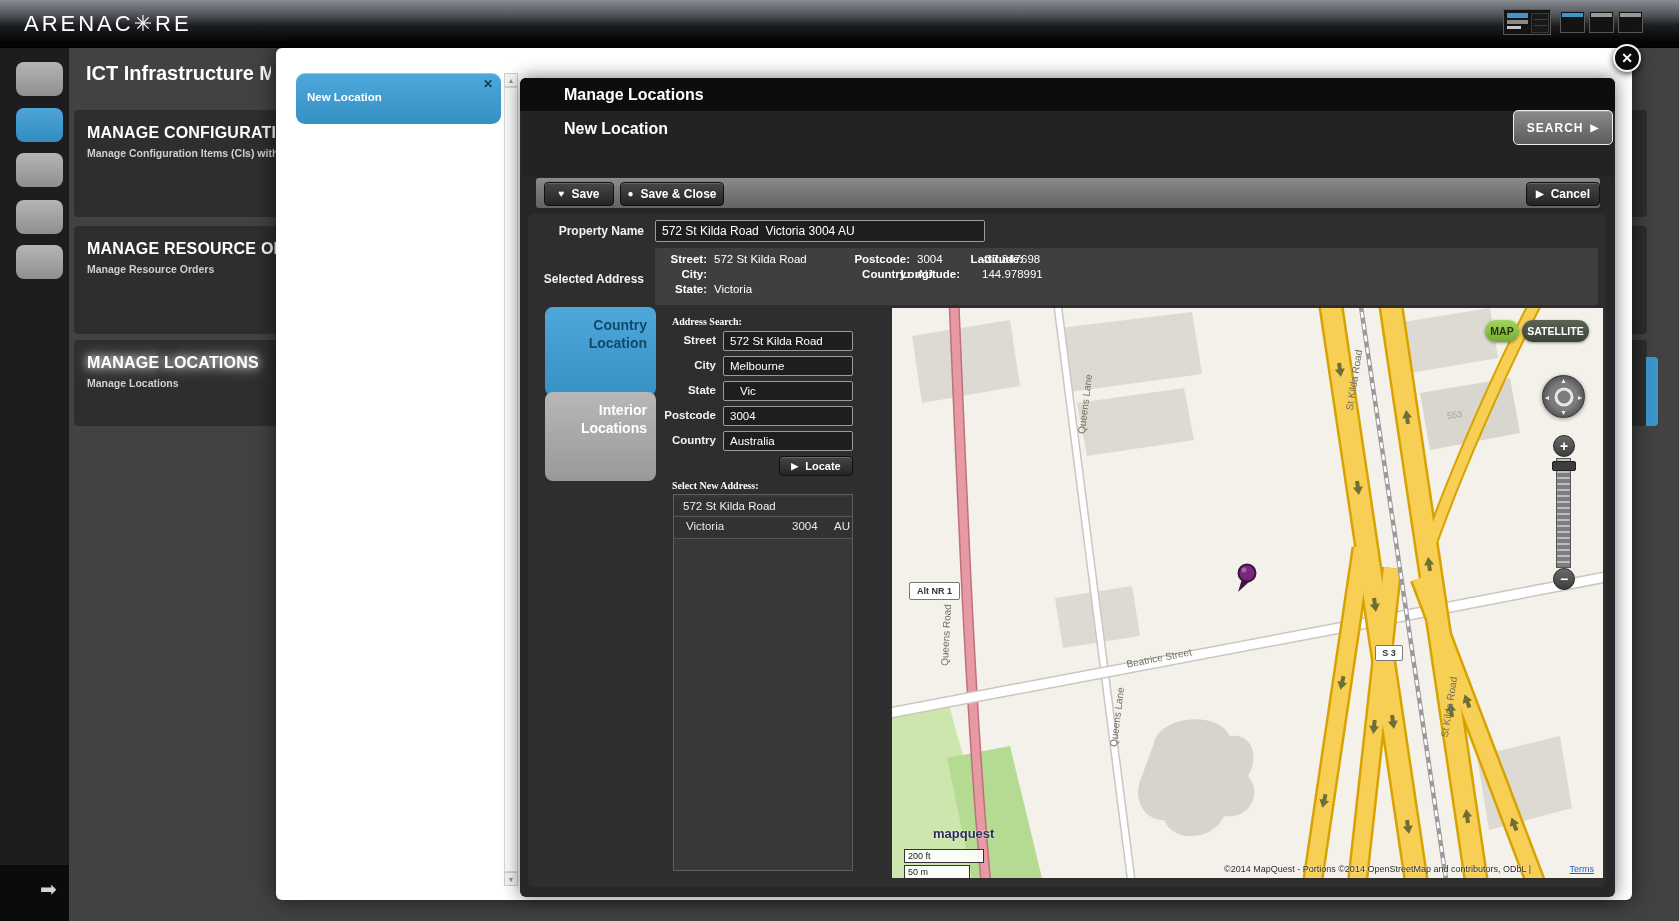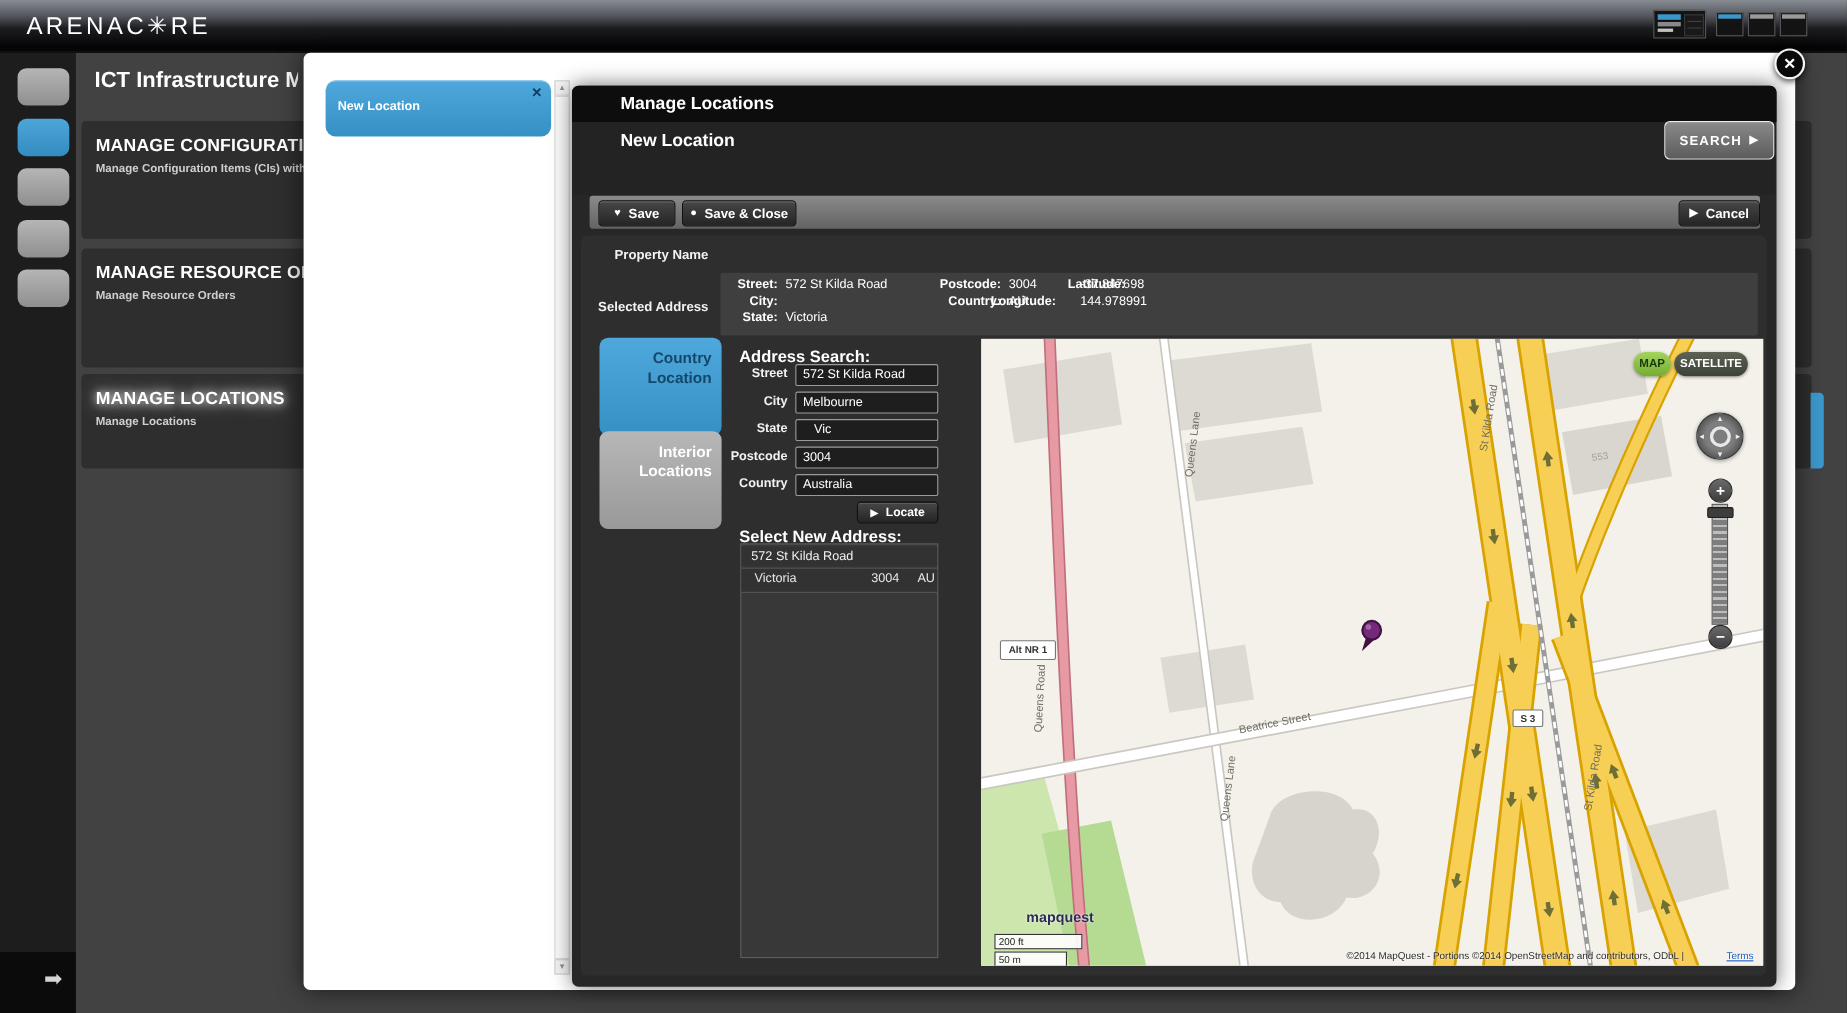--- a/index.html
+++ b/index.html
@@ -53,21 +53,21 @@
       font:12px "Liberation Sans",sans-serif;padding:0 6px;box-sizing:border-box;width:100%;height:100%;}
   #selpanel{left:655px;top:248px;width:943px;height:57px;background:#3f3f3f;border-radius:2px;}
   .sa-l{position:absolute;font-size:11.5px;font-weight:bold;color:#fff;text-align:right;}
   .sa-v{position:absolute;font-size:11.5px;color:#fff;}
   .sidetab{position:absolute;left:545px;width:102px;height:80px;border-radius:8px;cursor:pointer;
            text-align:right;padding:9px 9px 0 0;font-size:14px;font-weight:bold;line-height:18px;}
   #tab-addr{top:307px;background:linear-gradient(#4fa8dc,#3590c4);color:#14486b;}
   #tab-int{top:392px;background:linear-gradient(#b7b7b7,#999);color:#fff;}
   .fl{position:absolute;font-size:11.5px;font-weight:bold;color:#f2f2f2;text-align:right;width:86px;left:630px;}
   .fi{position:absolute;left:723px;width:130px;height:20px;}
-  .hd{position:absolute;left:672px;color:#fff;font-size:15px;font-weight:bold;}
+  .hd{position:absolute;left:672px;color:#fff;font-size:10px;font-weight:bold;font-family:Liberation Serif, serif;}
   #addr-list{left:673px;top:494px;width:180px;height:377px;background:#383838;border:1px solid #5e5e5e;}
   #addr-list .r1{position:absolute;left:0;top:2px;width:100%;height:18px;background:#323232;
                  color:#f0f0f0;font-size:11.5px;padding:3px 0 0 9px;box-sizing:border-box;cursor:pointer;}
   #addr-list .r2{position:absolute;left:0;top:21px;width:100%;height:21px;background:#323232;
                  border-top:1px solid #555;border-bottom:1px solid #555;color:#e8e8e8;font-size:11.5px;cursor:pointer;}
   
   #map{left:892px;top:308px;width:711px;height:570px;background:#f3f1ea;overflow:hidden;}
   .maplabel{position:absolute;color:#6e6e60;font-size:10px;white-space:nowrap;}
   .shield{position:absolute;background:#fff;border:1px solid #777;color:#333;font-size:9px;font-weight:bold;
           display:flex;align-items:center;justify-content:center;border-radius:2px;}
@@ -175,20 +175,23 @@
     <span>Save &amp; Close</span>
   </div>
   <div class="abs btn" style="left:1526px;top:182px;width:74px;height:24px;">
     <span class="ic">▶</span>
     <span>Cancel</span>
   </div>
 
   <div class="abs" id="fpanel"></div>
 
   <div class="abs lbl" style="left:500px;top:224px;width:144px;">Property Name</div>
+  <div class="abs" style="left:655px;top:220px;width:330px;height:22px;">
+    <input class="in" value="572 St Kilda Road  Victoria 3004 AU" style="">
+  </div>
 
   <div class="abs lbl" style="left:500px;top:272px;width:144px;">Selected Address</div>
   <div class="abs" id="selpanel">
     <span class="sa-l" style="left:-35px;top:5px;width:87px;">Street:</span>
     <span class="sa-v" style="left:59px;top:5px;">572 St Kilda Road</span>
     <span class="sa-l" style="left:-35px;top:20px;width:87px;">City:</span>
     <span class="sa-v" style="left:59px;top:20px;"></span>
     <span class="sa-l" style="left:-35px;top:35px;width:87px;">State:</span>
     <span class="sa-v" style="left:59px;top:35px;">Victoria</span>
     <span class="sa-l" style="left:165px;top:5px;width:90px;">Postcode:</span>

